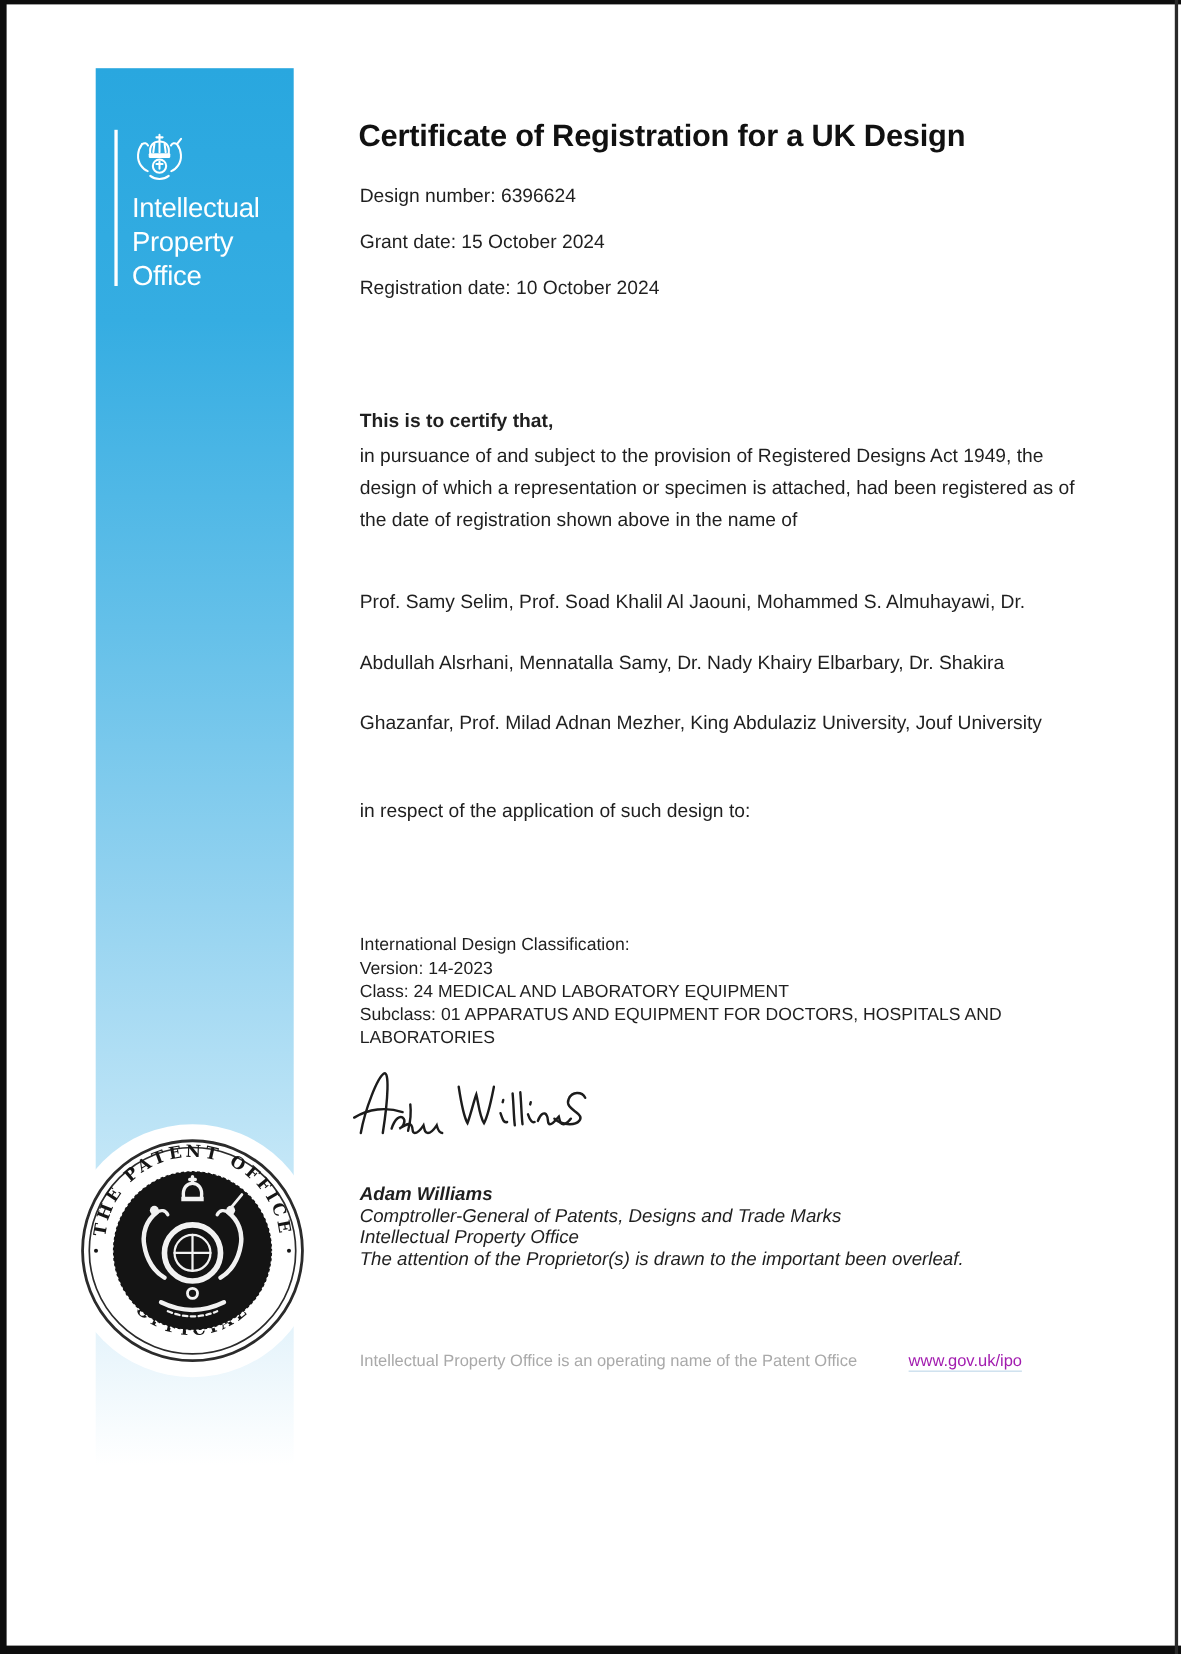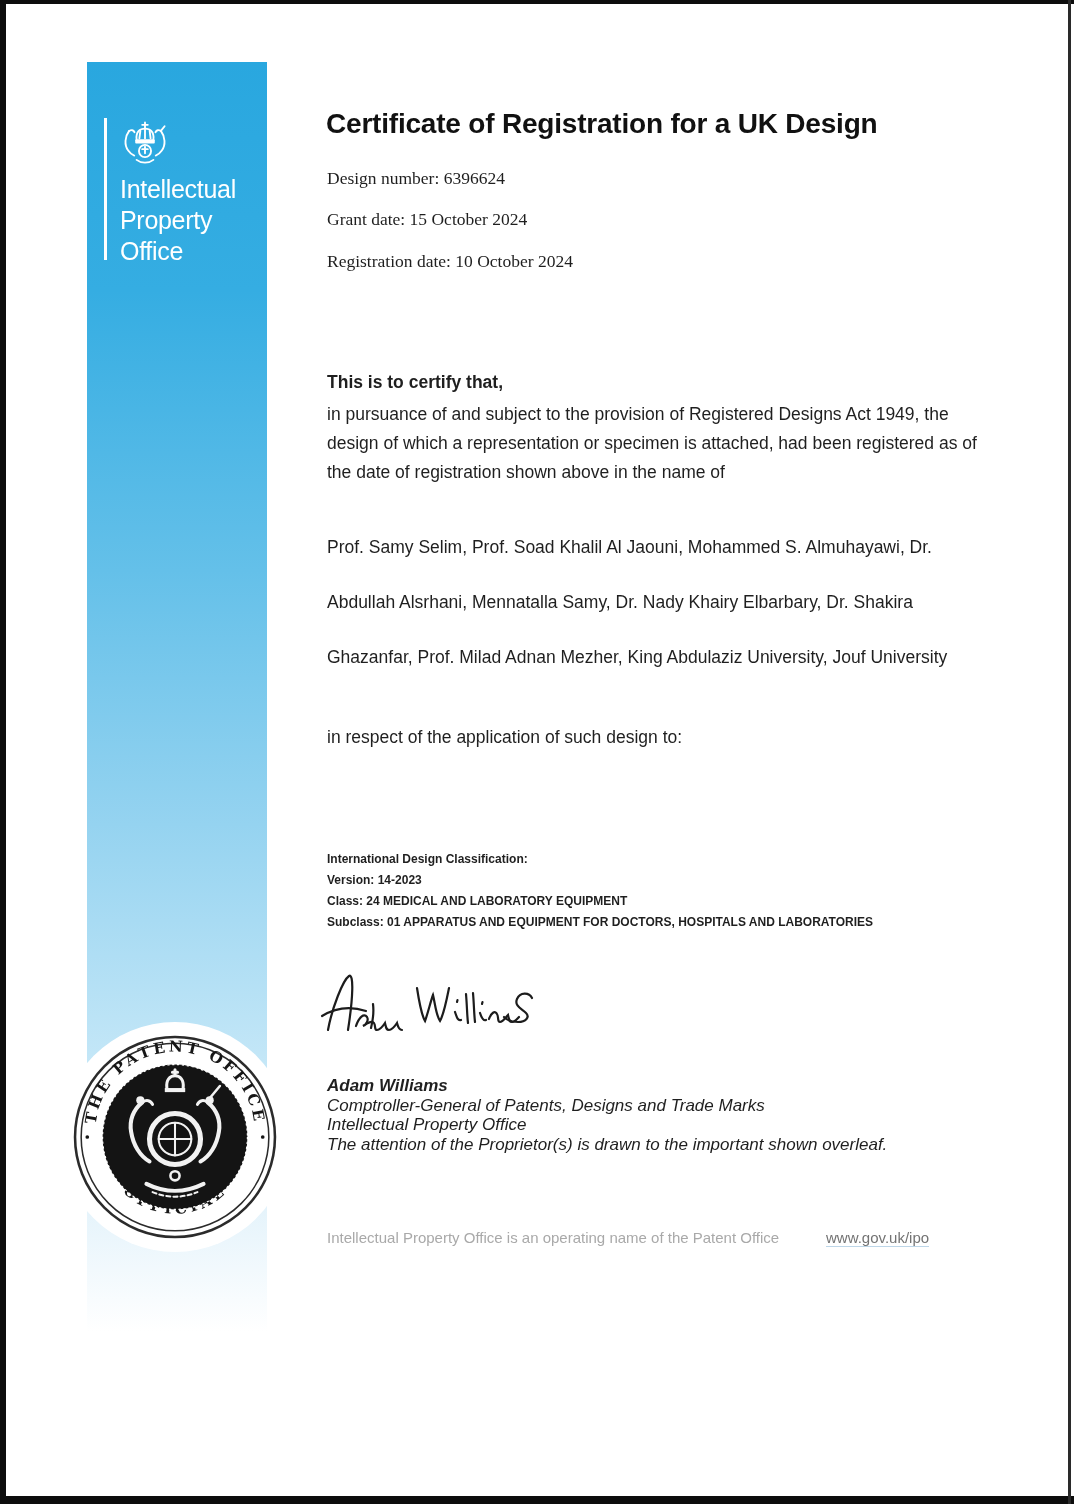--- a/index.html
+++ b/index.html
@@ -25,44 +25,44 @@
   }
   .logo-rule { left:17px; top:56px; width:3px; height:142px; background:#ffffff; }
   .logo-crown { left:30px; top:56px; width:56px; height:52px; }
   .logo-text {
     left:33px; top:112px; color:#ffffff; font-size:25px; line-height:31px;
     letter-spacing:-0.3px; white-space:nowrap;
   }
 
   
   .title { left:326px; top:108px; font-size:28px; font-weight:bold; letter-spacing:-0.2px; white-space:nowrap; color:#111; }
-  .meta  { left:327px; font-size:17.5px; white-space:nowrap;font-family:Liberation Serif, serif; }
+  .meta  { left:327px; font-size:17.5px; white-space:nowrap; }
   .m1 { top:168px; } .m2 { top:209px; } .m3 { top:251px; }
 
   .certify-lead { left:327px; top:372px; font-size:17.5px; font-weight:bold; white-space:nowrap; }
   .certify-body { left:327px; top:400px; width:655px; font-size:17.5px; line-height:29px; }
 
   .name-line { left:327px; font-size:17.5px; white-space:nowrap; }
   .n1 { top:537px; } .n2 { top:592px; } .n3 { top:647px; }
 
   .respect      { left:327px; top:727px; font-size:17.5px; white-space:nowrap; }
   .design-title { left:327px; top:807px; font-size:17.5px; white-space:nowrap; }
 
-  .class-block  { left:327px; top:849px; width:630px; font-size:12px; line-height:21px;font-weight:bold; }
+  .class-block  { left:327px; top:849px; width:630px; font-size:16px; line-height:21px; }
   .class-block div { white-space:nowrap; }
   .class-block .wrap { white-space:normal; }
 
   .signature-svg { left:320px; top:968px; width:218px; height:72px; }
 
   .sig-block { left:327px; top:1076px; font-size:17px; line-height:19.5px;font-style:italic; }
   .sig-name  { font-weight:bold; }
 
   .footer-text { left:327px; top:1229px; font-size:15px; color:#a9a9a9; white-space:nowrap; }
   .footer-link {
-    left:826px; top:1229px; font-size:15px; color:#737373;
+    left:826px; top:1229px; font-size:15px; color:#a21caf;
     border-bottom:1px solid #bdd6e8; text-decoration:none; white-space:nowrap; cursor:pointer;
   }
 
   
   .seal-halo { left:60px; top:1022px; width:230px; height:230px; border-radius:50%; background:#ffffff; z-index:2; }
   .seal-svg  { left:73px; top:1035px; width:204px; height:204px; z-index:3; }
 </style>
 </head>
 <body>
 
@@ -129,21 +129,21 @@
     <path d="M160 45 c2 6 4 8 6 7"></path>
     <path d="M162 36 l0.5 -2"></path>
     <path d="M169 51 c2 -6 6 -9 8 -5 c2 3 0 8 3 8 c3 0 6 -5 8 -7 c1 4 1 7 4 7 c3 0 5 -3 7 -5"></path>
     <path d="M212 30 c-3 -6 -12 -6 -15 1 c-3 7 5 10 9 14 c4 4 0 9 -8 9 c-7 0 -12 -3 -14 -5"></path>
   </svg>
 
   <div class="abs sig-block">
     <div class="sig-name">Adam Williams</div>
     <div>Comptroller-General of Patents, Designs and Trade Marks</div>
     <div>Intellectual Property Office</div>
-    <div>The attention of the Proprietor(s) is drawn to the important shown overleaf.</div>
+    <div>The attention of the Proprietor(s) is drawn to the important been overleaf.</div>
   </div>
 
   <div class="abs seal-halo"></div>
   <svg class="abs seal-svg" viewBox="0 0 200 200">
     <defs>
       <path id="arcTop" d="M 24 112 A 78 78 0 1 1 176 112"></path>
       <path id="arcBottom" d="M 34 132 A 72 72 0 0 0 166 132"></path>
     </defs>
     <circle cx="100" cy="100" r="98" fill="#ffffff" stroke="#2b2b2b" stroke-width="2.5"></circle>
     <circle cx="100" cy="100" r="92" fill="none" stroke="#2b2b2b" stroke-width="1.5"></circle>

